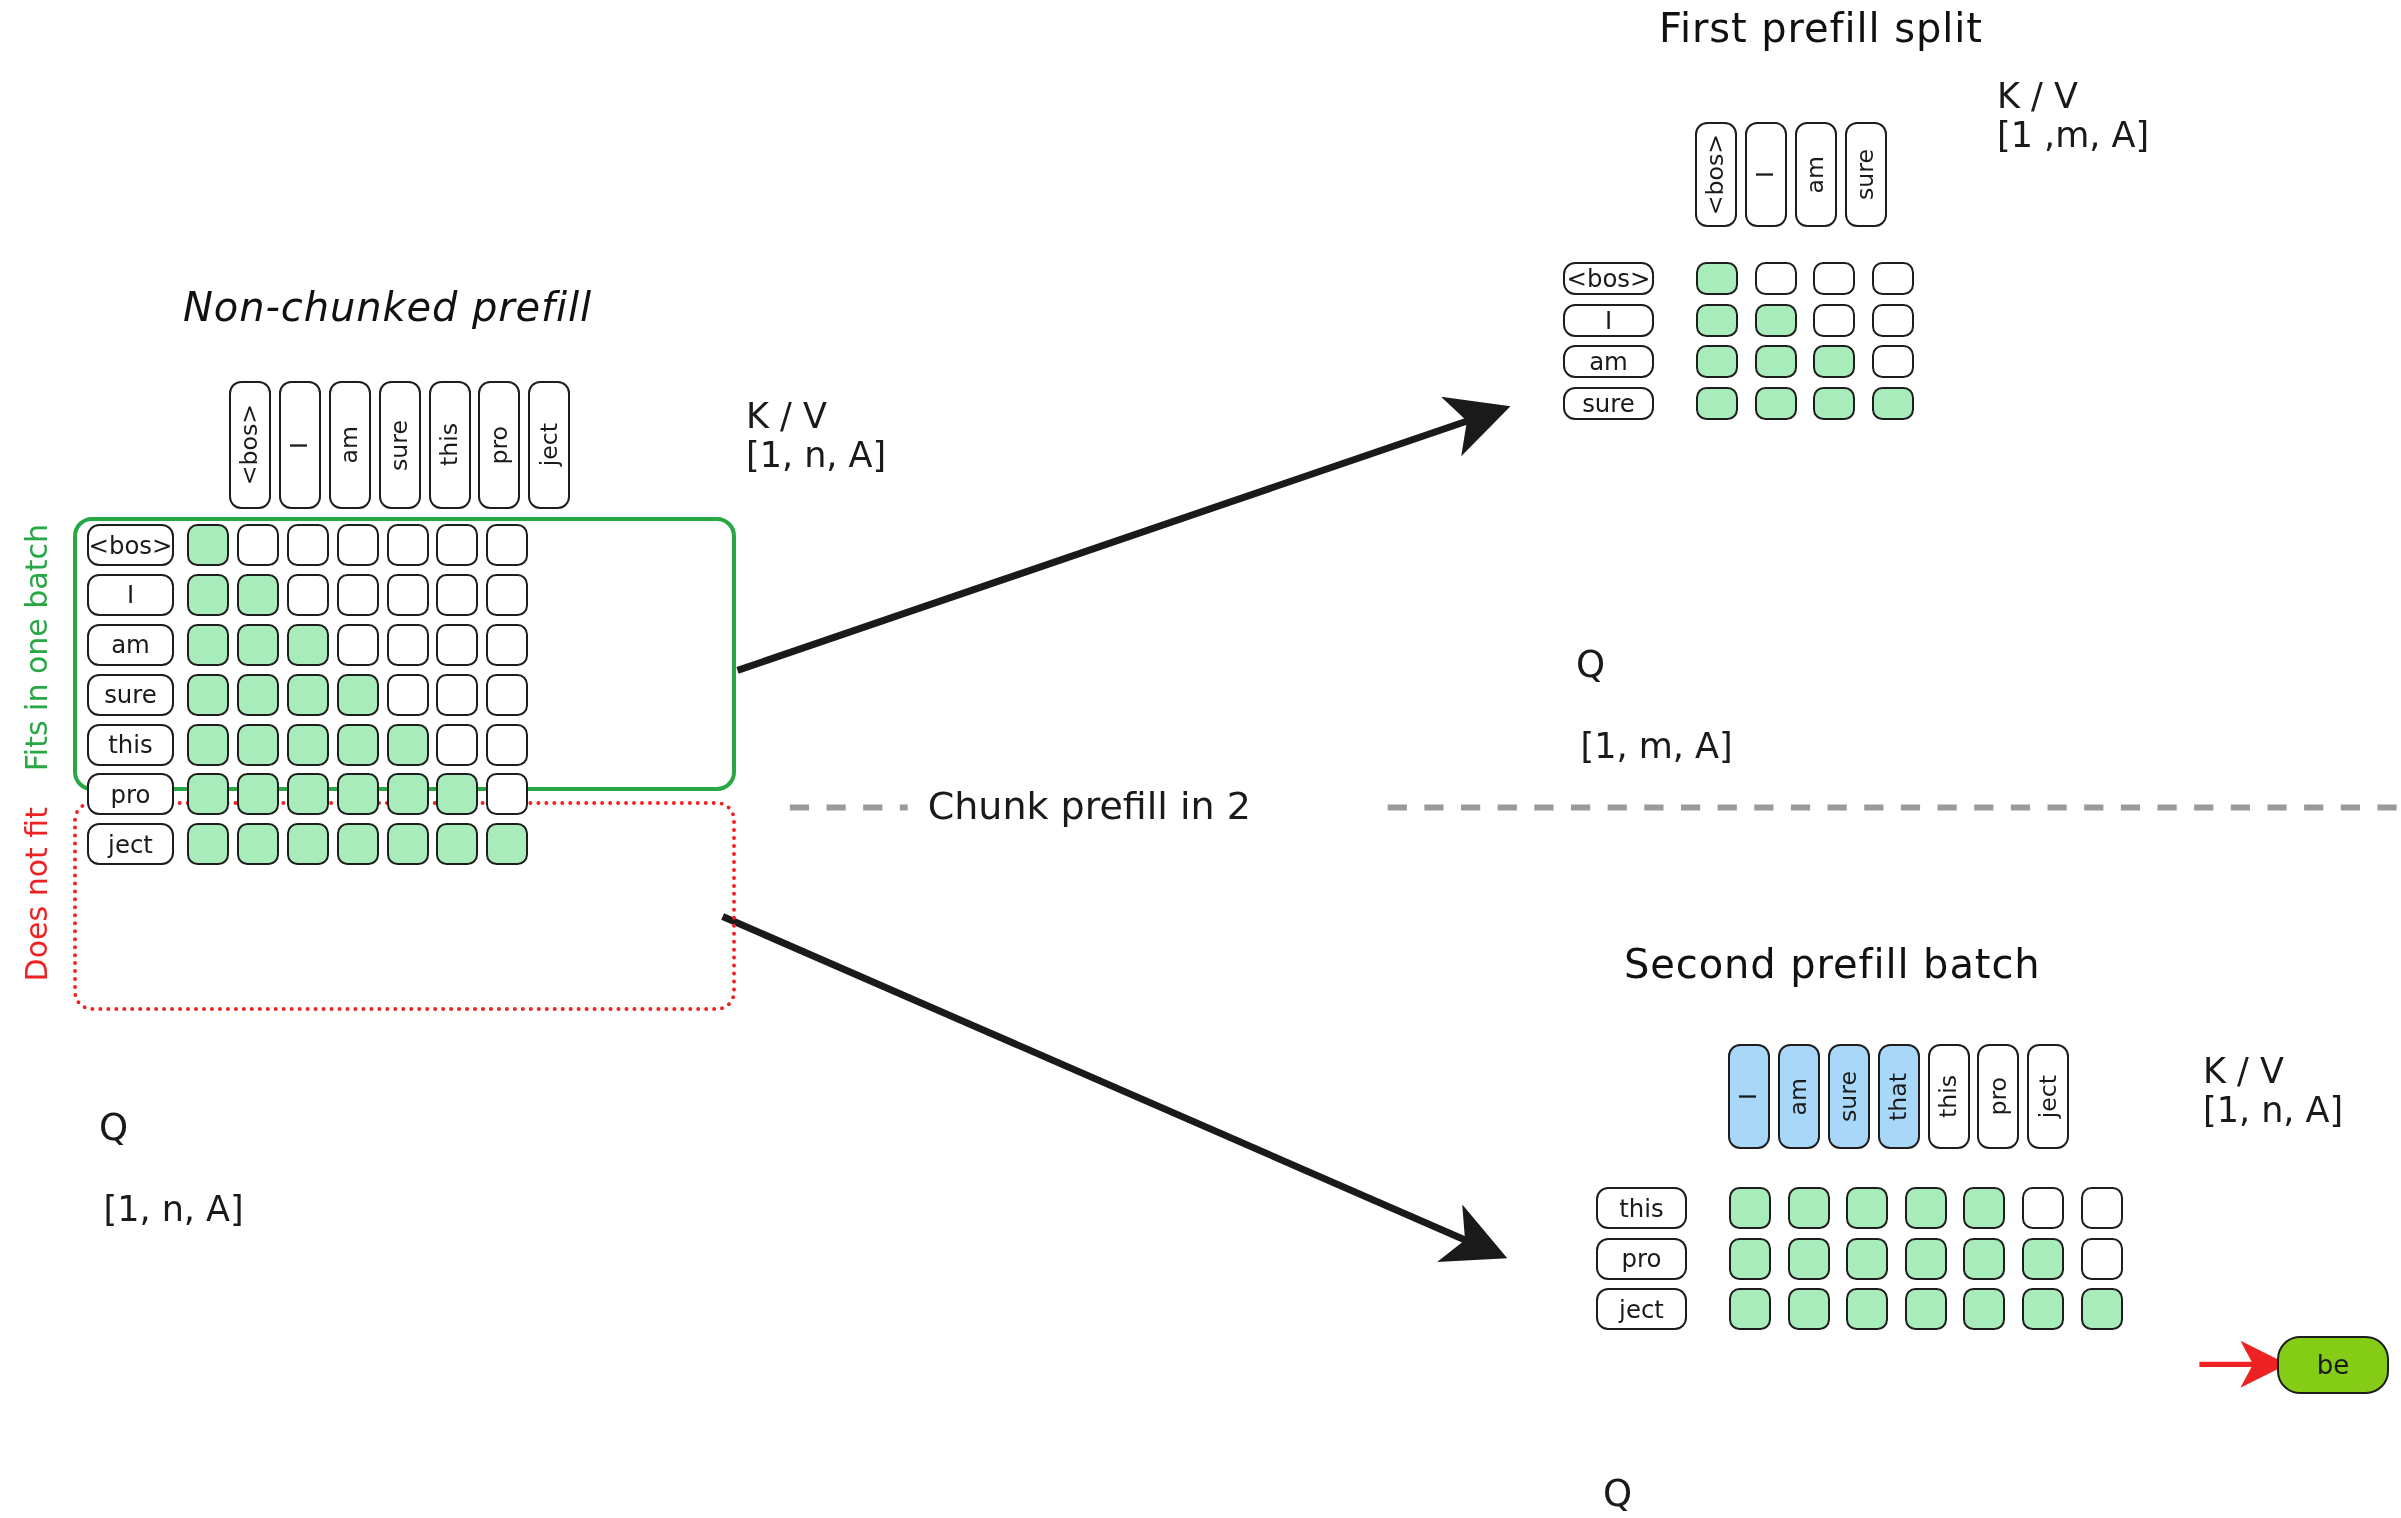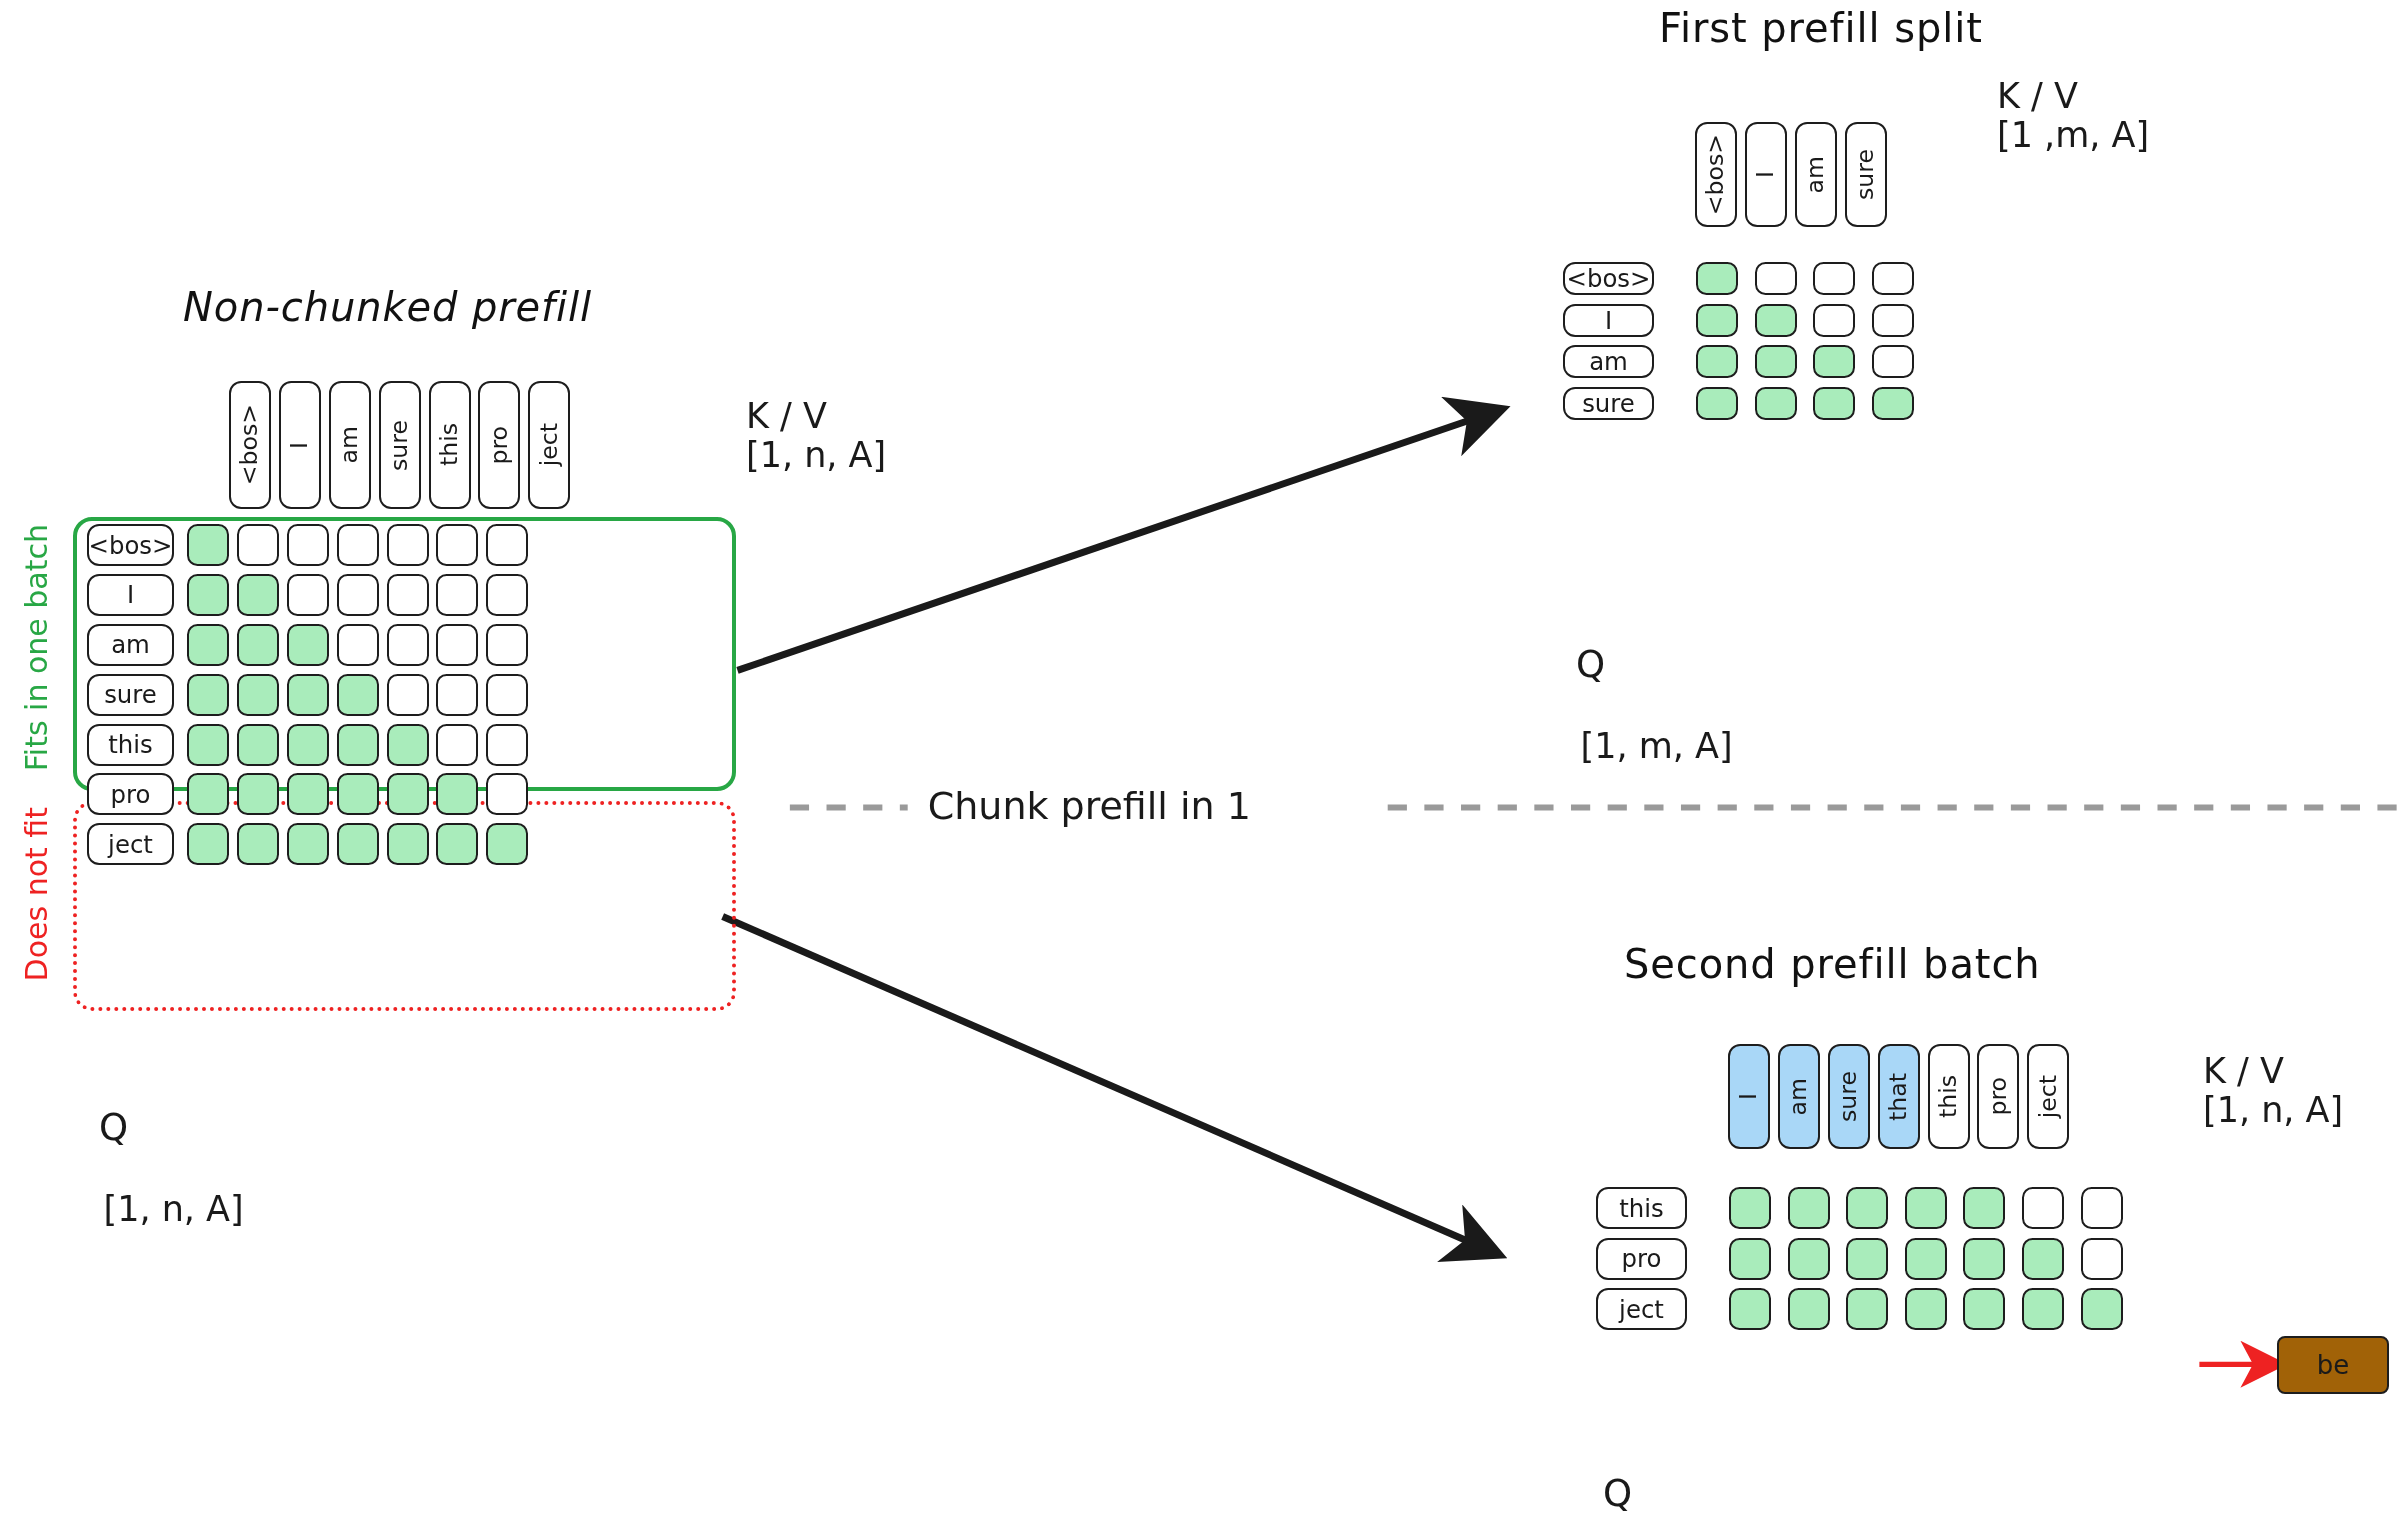--- a/index.html
+++ b/index.html
@@ -99,22 +99,22 @@
     position:absolute;
     font-size:38px;
     background:#fff;
     padding:0 15.7px;
     white-space:nowrap;
   }
 
   .outbox{
     position:absolute;
     border:2.6px solid #1d1d1d;
-    border-radius:8px;
-    background:#a16207;
+    border-radius:23px;
+    background:#84cc16;
     display:flex;align-items:center;justify-content:center;
     font-size:26px;
     box-sizing:border-box;
   }
 </style>
 </head>
 <body>
 
 <svg id="svg-layer" viewBox="0 0 2751 1739">
   <defs>
@@ -245,21 +245,21 @@
         <div class="cell on" style="width: 42px; height: 42px; margin-right: 7.9px;"></div>
       </div>
     </div>
 
   <div class="qlabel" style="left:59px;top:1026px;">
     <span class="q">Q</span>
     <span>[1, n, A]</span>
   </div>
 </div>
 
-<div class="divider-label" style="left:912px;top:784px;">Chunk prefill in 1</div>
+<div class="divider-label" style="left:912px;top:784px;">Chunk prefill in 2</div>
 
 <div class="panel">
 
   <div class="title" style="left:1659px;top:5.2px;">First prefill split</div>
 
   <div class="colhead-row" id="first-colheads" style="left:1695px;top:122px;gap:7.9px;">
       <div class="colhead" style="width: 42px; height: 105px;">
         <span>&lt;bos&gt;</span>
       </div>
       <div class="colhead" style="width: 42px; height: 105px;">

